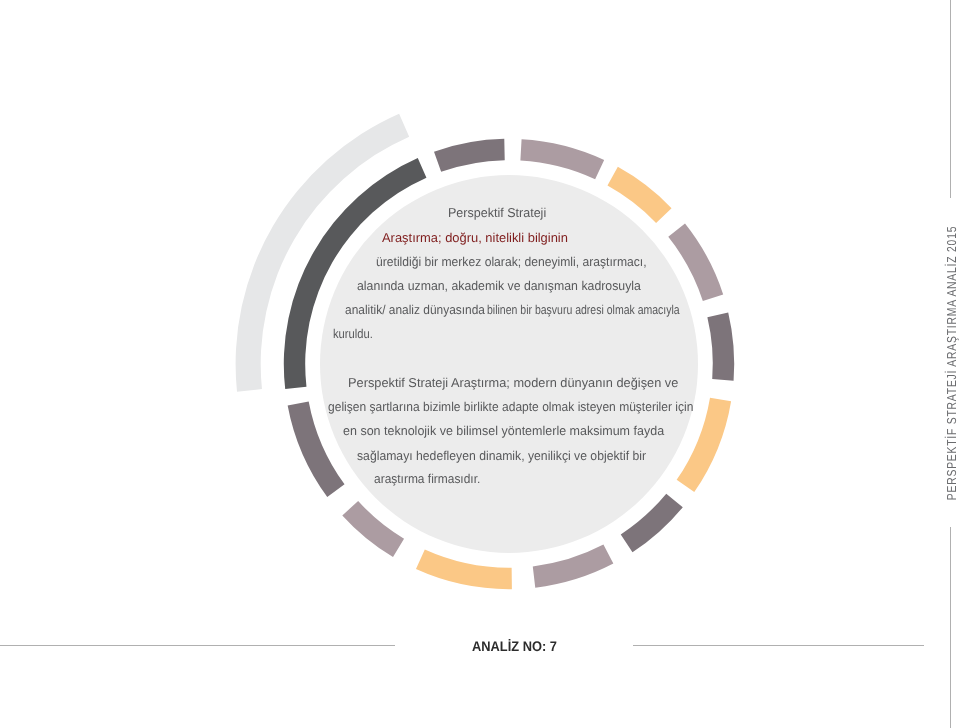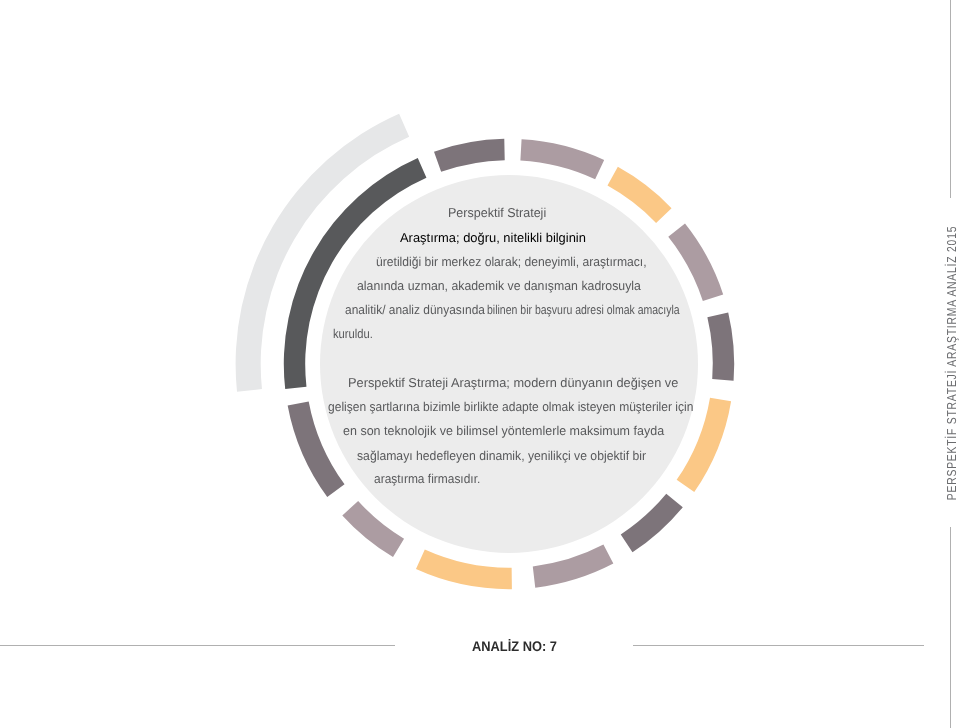--- a/index.html
+++ b/index.html
@@ -31,21 +31,21 @@
       <path d="M682.77 507.24 A225.2 225.2 0 0 1 632.48 552.33 L620.74 534.44 A203.8 203.8 0 0 0 666.26 493.63 Z" fill="#7d747a"></path>
       <path d="M613.33 563.57 A225.2 225.2 0 0 1 535.27 587.66 L532.78 566.41 A203.8 203.8 0 0 0 603.42 544.61 Z" fill="#ac9ca2"></path>
       <path d="M511.91 589.18 A225.2 225.2 0 0 1 415.97 569.09 L424.81 549.60 A203.8 203.8 0 0 0 511.63 567.78 Z" fill="#fbc886"></path>
       <path d="M393.01 557.03 A225.2 225.2 0 0 1 342.30 515.42 L358.14 501.03 A203.8 203.8 0 0 0 404.04 538.69 Z" fill="#ac9ca2"></path>
       <path d="M327.27 497.00 A225.2 225.2 0 0 1 287.64 405.43 L308.68 401.49 A203.8 203.8 0 0 0 344.54 484.37 Z" fill="#7d747a"></path>
       <path d="M285.20 389.10 A225.2 225.2 0 0 1 417.76 158.11 L426.43 177.68 A203.8 203.8 0 0 0 306.47 386.72 Z" fill="#58595b"></path>
       <path d="M434.01 151.65 A225.2 225.2 0 0 1 504.28 138.85 L504.73 160.24 A203.8 203.8 0 0 0 441.14 171.83 Z" fill="#7d747a"></path>
     </svg>
   <div id="text-block">
       <div class="tline" style="left: 447.8px; top: 205.3px; color: rgb(88, 89, 91); font-size: 12.9px; transform-origin: 0px 0px; transform: scaleX(0.971976);">Perspektif Strateji</div>
-      <div class="tline" style="left: 400px; top: 229.6px; color: #000000; font-size: 12.9px; transform-origin: 0px 0px; transform: scaleX(1.00182);">Araştırma; doğru, nitelikli bilginin</div>
+      <div class="tline" style="left: 382px; top: 229.6px; color: #7f1d1d; font-size: 12.9px; transform-origin: 0px 0px; transform: scaleX(1.00182);">Araştırma; doğru, nitelikli bilginin</div>
       <div class="tline" style="left: 376.1px; top: 253.9px; color: rgb(88, 89, 91); font-size: 12.9px; transform-origin: 0px 0px; transform: scaleX(0.941934);">üretildiği bir merkez olarak; deneyimli, araştırmacı,</div>
       <div class="tline" style="left: 357.2px; top: 278.2px; color: rgb(88, 89, 91); font-size: 12.9px; transform-origin: 0px 0px; transform: scaleX(0.954687);">alanında uzman, akademik ve danışman kadrosuyla</div>
       <div class="tline" style="left: 345.4px; top: 302.3px; color: rgb(88, 89, 91); font-size: 12.9px; transform-origin: 0px 0px; transform: scaleX(0.925811);">analitik/ analiz dünyasında</div>
       <div class="tline" style="left: 487.4px; top: 302.3px; color: rgb(88, 89, 91); font-size: 12.9px; transform-origin: 0px 0px; transform: scaleX(0.815015);">bilinen bir başvuru adresi olmak amacıyla</div>
       <div class="tline" style="left: 333.1px; top: 325.8px; color: rgb(88, 89, 91); font-size: 12.9px; transform-origin: 0px 0px; transform: scaleX(0.867575);">kuruldu.</div>
       <div class="tline" style="left: 348.2px; top: 375.2px; color: rgb(88, 89, 91); font-size: 12.9px; transform-origin: 0px 0px; transform: scaleX(0.991334);">Perspektif Strateji Araştırma; modern dünyanın değişen ve</div>
       <div class="tline" style="left: 327.8px; top: 399.4px; color: rgb(88, 89, 91); font-size: 12.9px; transform-origin: 0px 0px; transform: scaleX(0.934079);">gelişen şartlarına bizimle birlikte adapte olmak isteyen müşteriler için</div>
       <div class="tline" style="left: 343px; top: 423.4px; color: rgb(88, 89, 91); font-size: 12.9px; transform-origin: 0px 0px; transform: scaleX(0.970091);">en son teknolojik ve bilimsel yöntemlerle maksimum fayda</div>
       <div class="tline" style="left: 357.2px; top: 447.6px; color: rgb(88, 89, 91); font-size: 12.9px; transform-origin: 0px 0px; transform: scaleX(0.946813);">sağlamayı hedefleyen dinamik, yenilikçi ve objektif bir</div>
       <div class="tline" style="left: 373.8px; top: 471.2px; color: rgb(88, 89, 91); font-size: 12.9px; transform-origin: 0px 0px; transform: scaleX(0.927498);">araştırma firmasıdır.</div>

